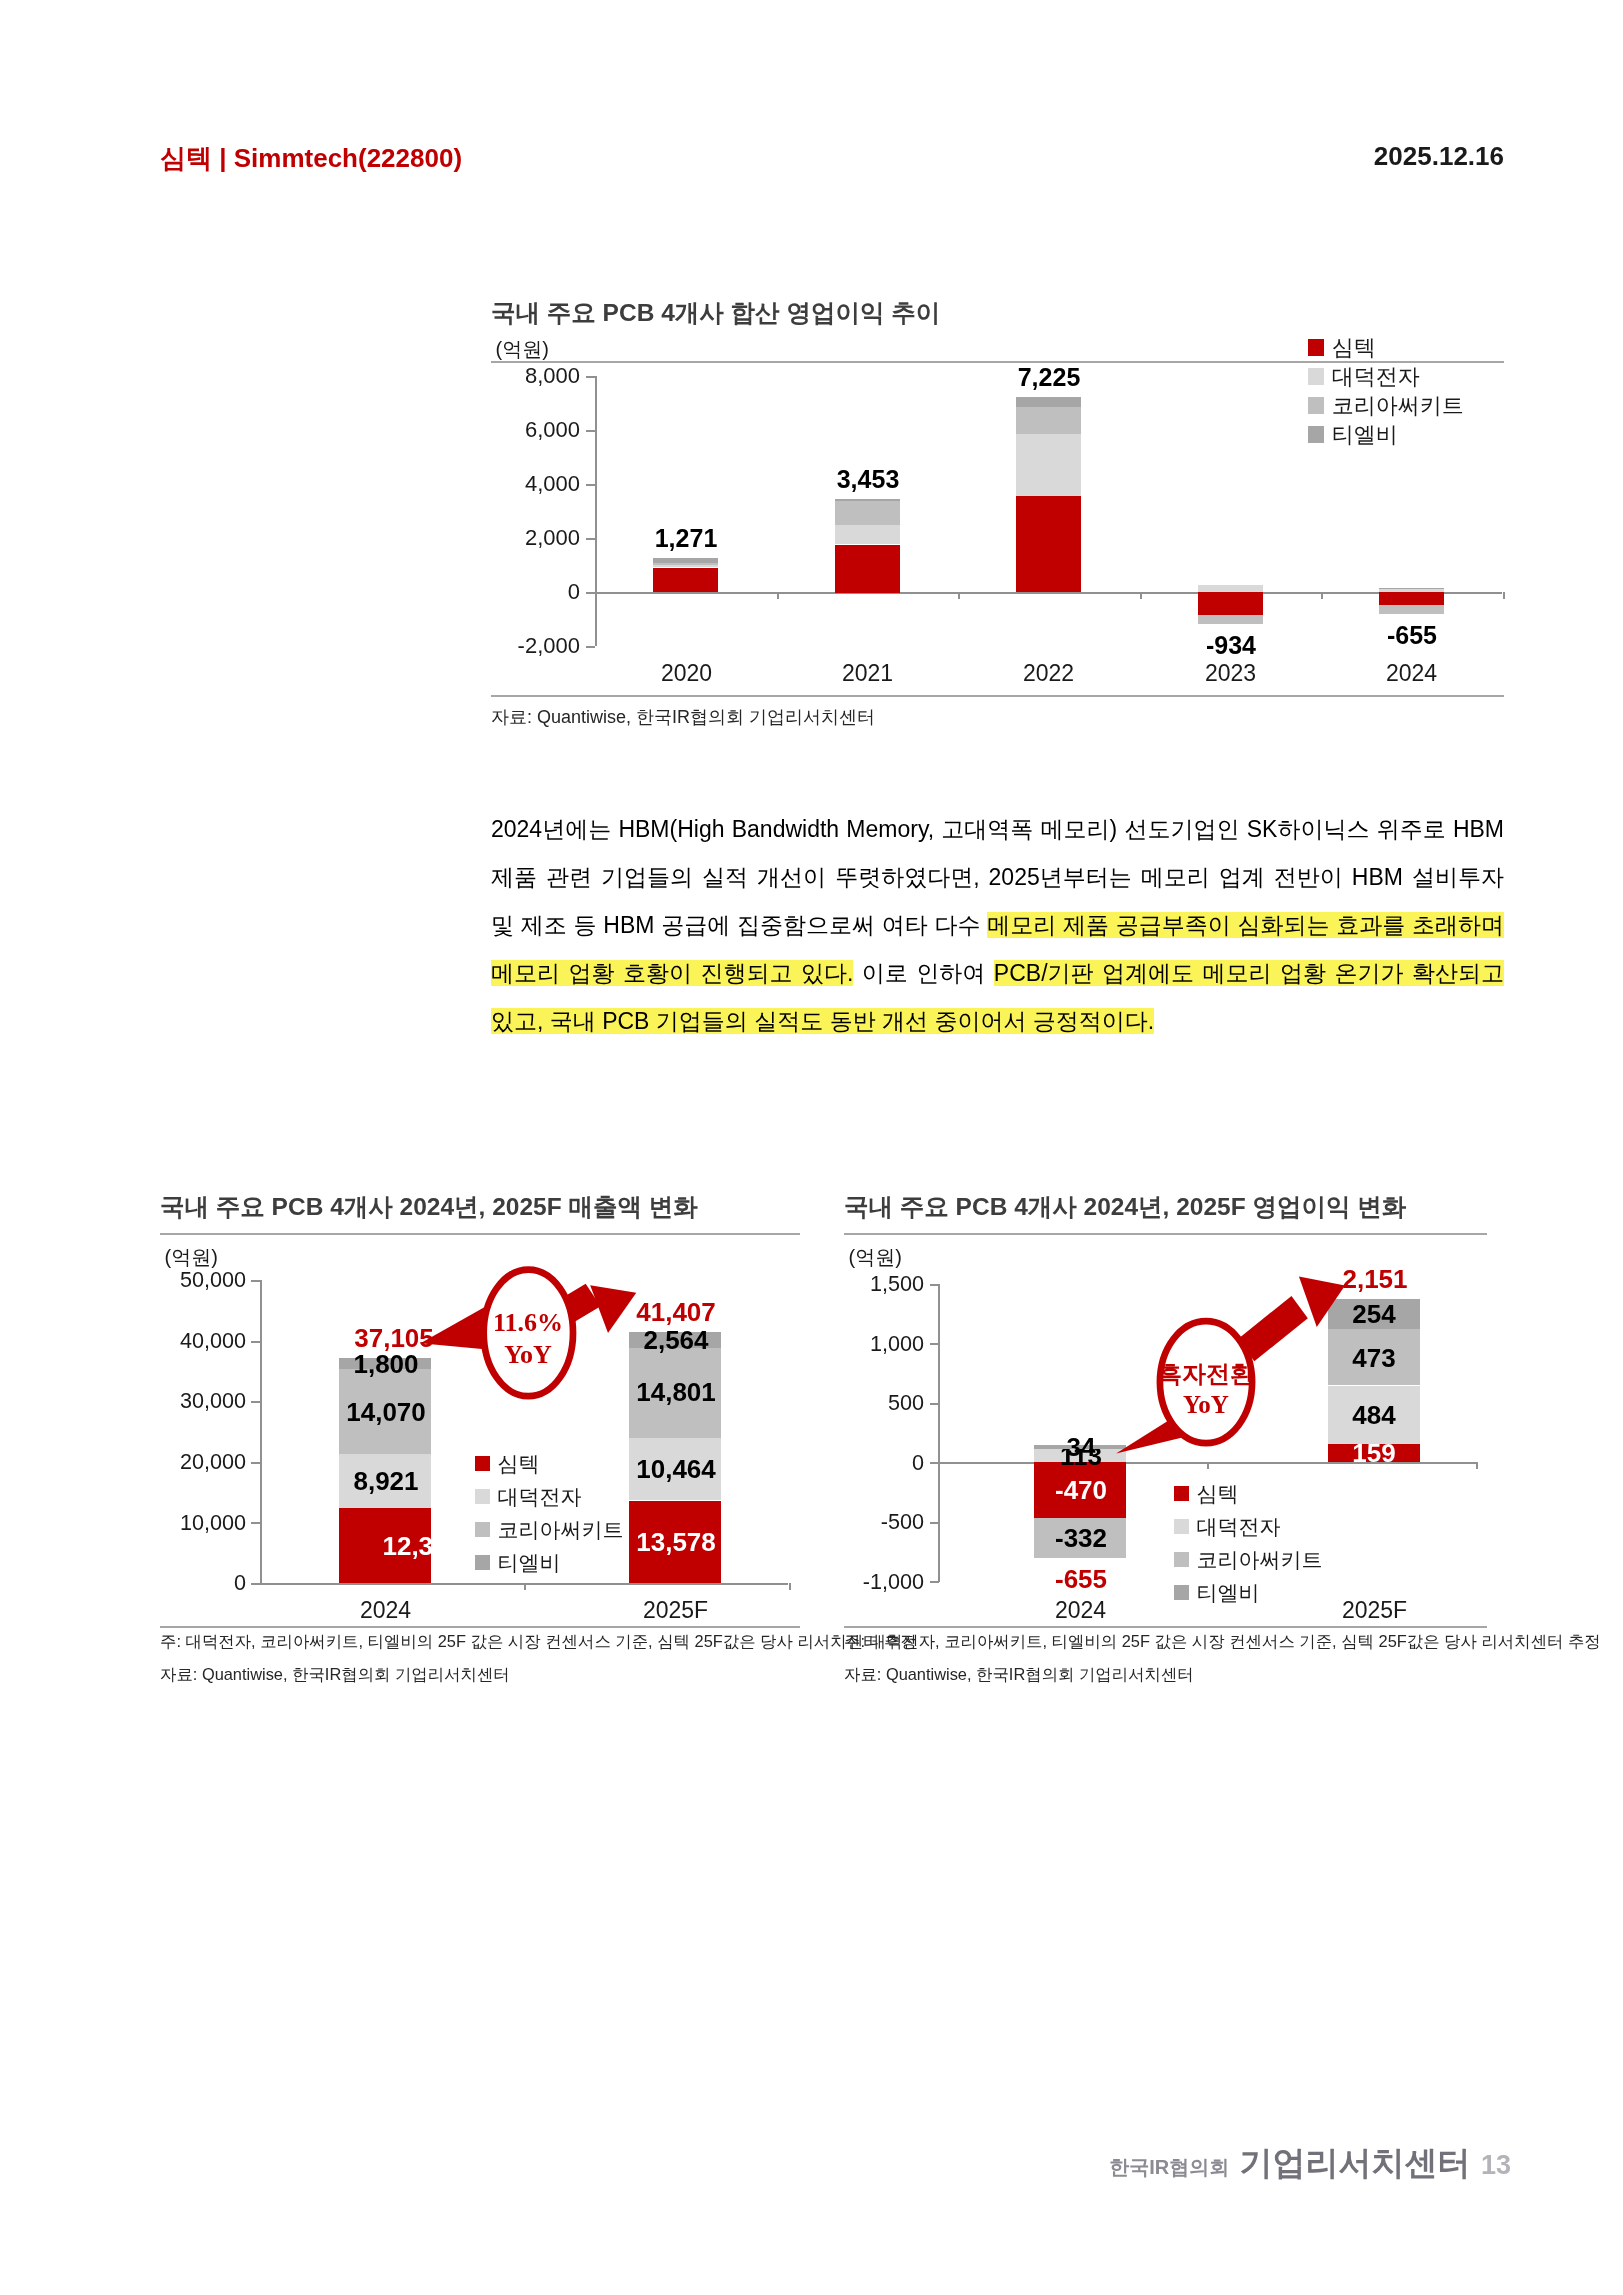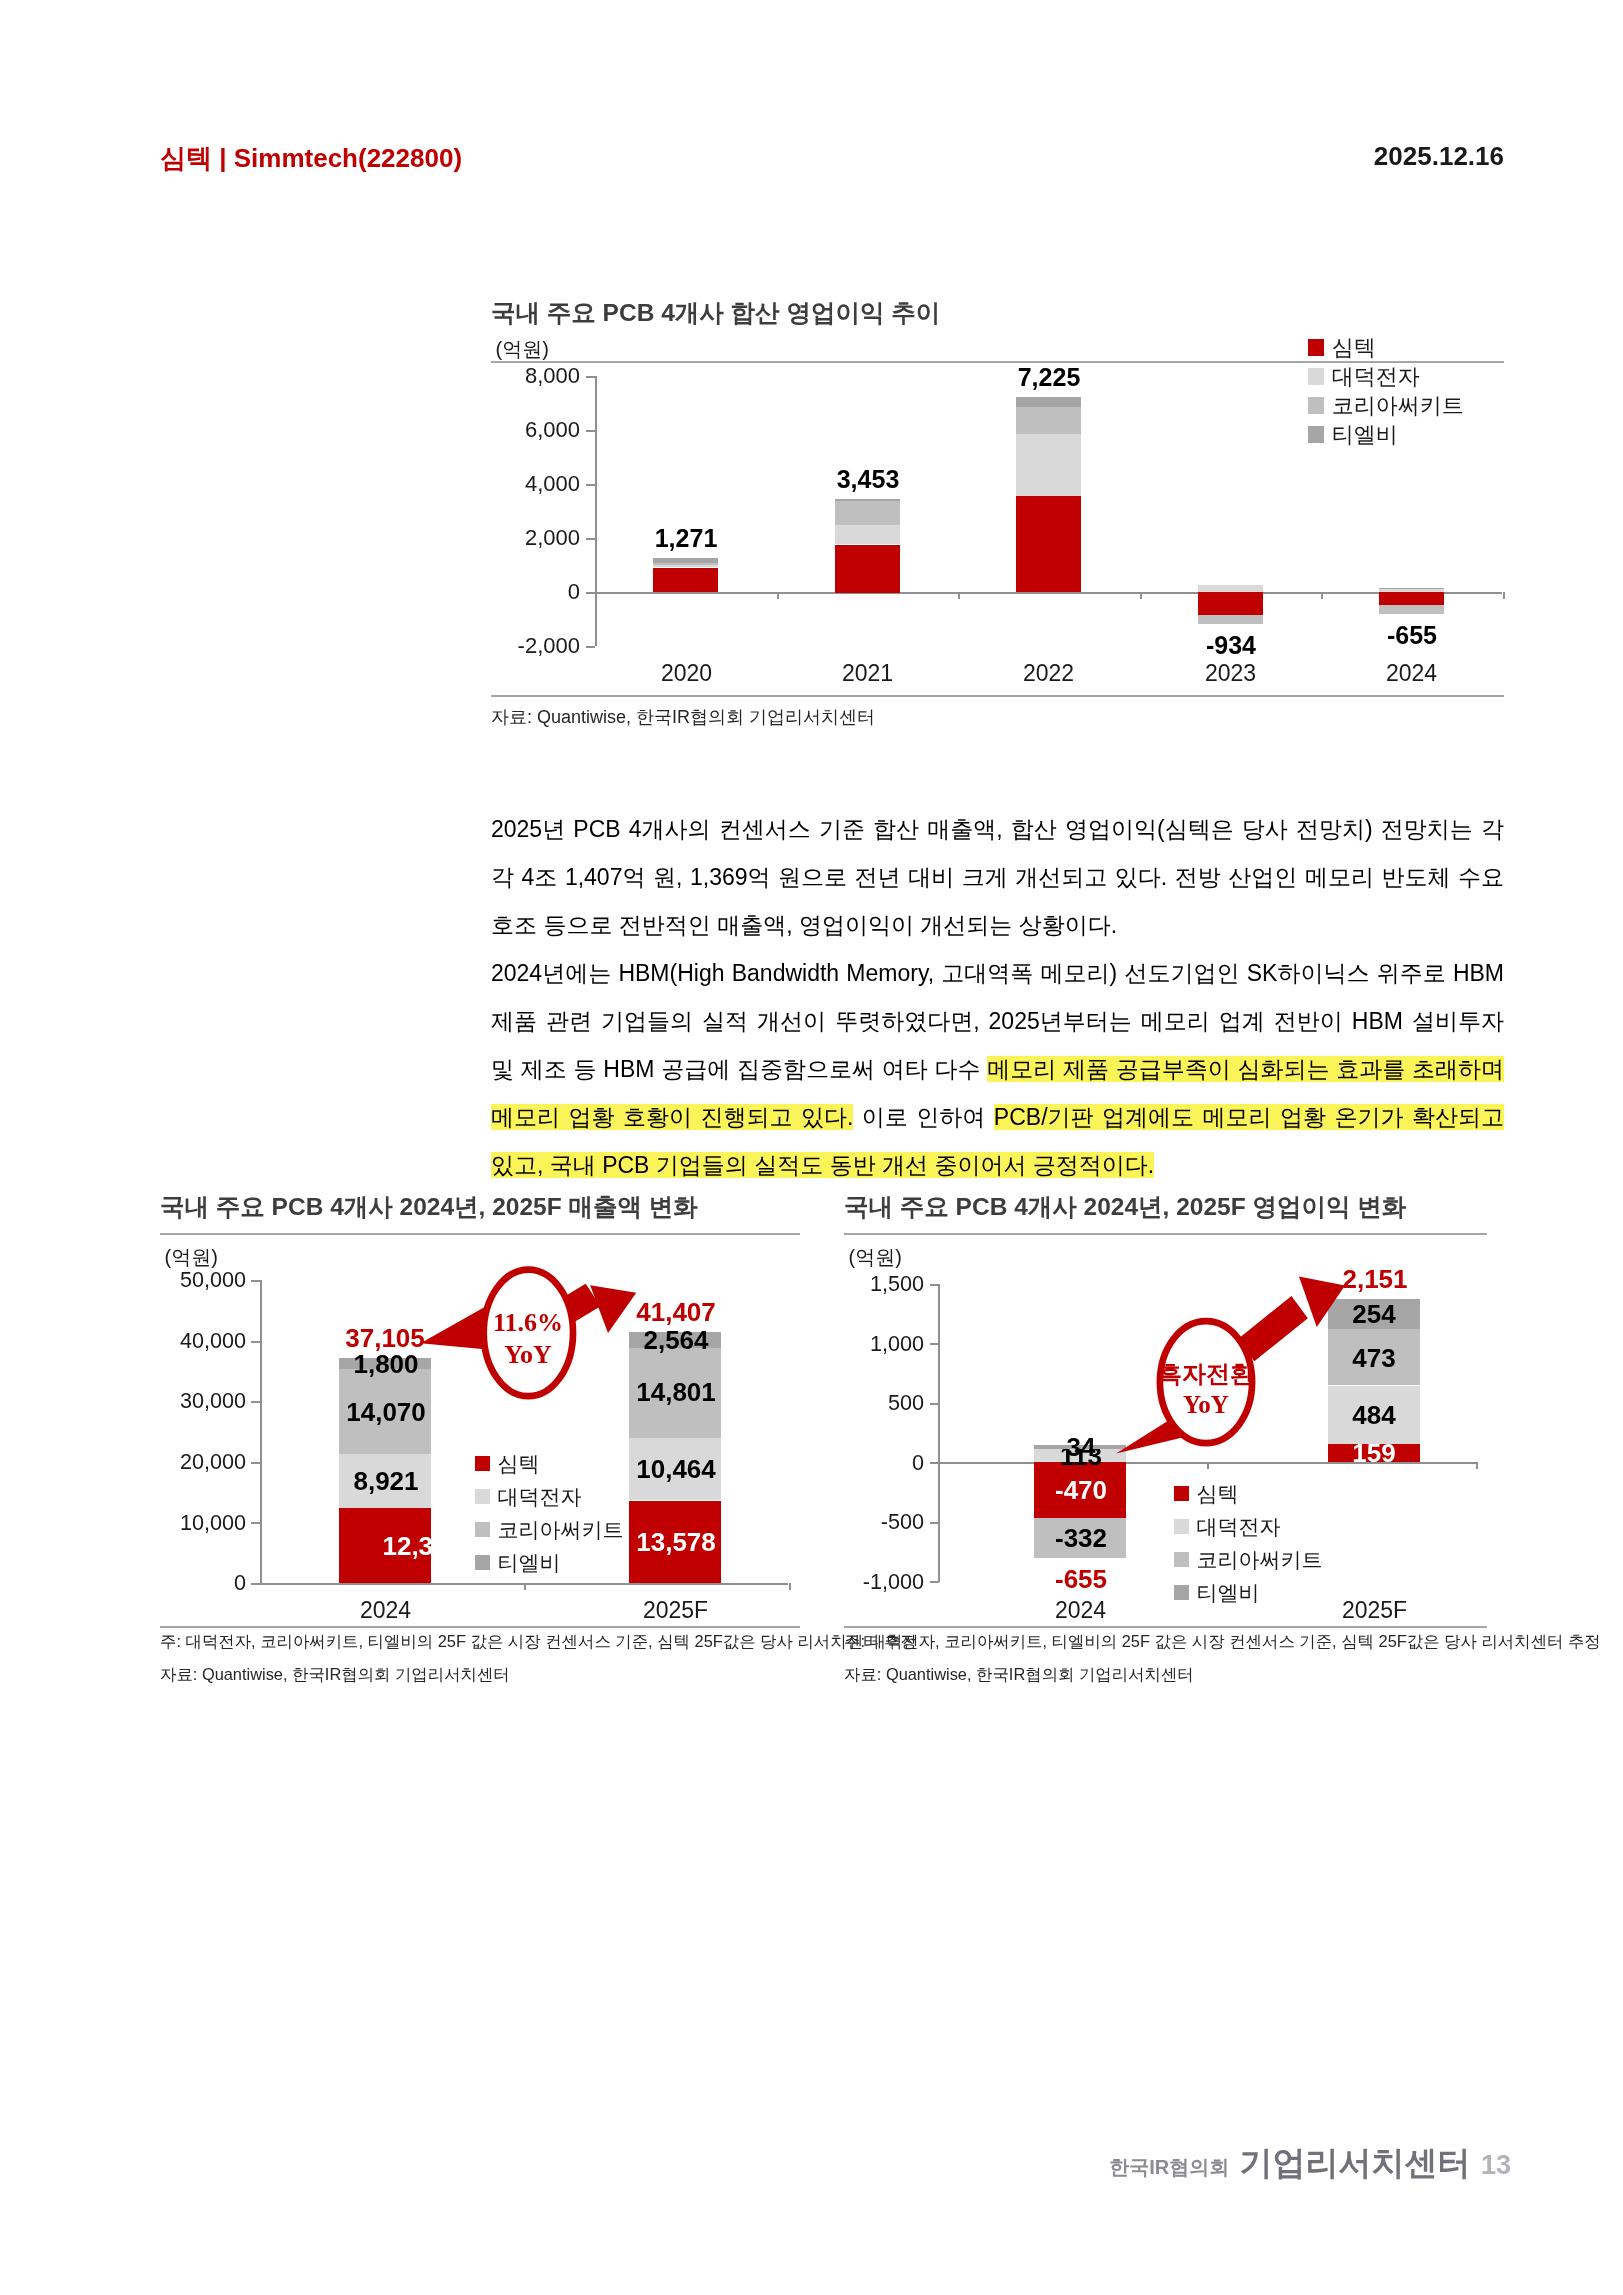--- a/index.html
+++ b/index.html
@@ -127,21 +127,20 @@
           <div class="legend-swatch" style="width: 16.4px; height: 16.4px; background: rgb(166, 166, 166);"></div>
           <div class="legend-label" style="font-size: 22px;">티엘비</div>
         </div>
       </div>
     </div>
   <div class="chart-rule rule-bottom"></div>
   <div class="chart-source">자료: Quantiwise, 한국IR협의회 기업리서치센터</div>
 </div>
 
 <div id="body-text">
-    <p class="para"><span>2025년 PCB 4개사의 컨센서스 기준 합산 매출액, 합산 영업이익(심텍은 당사 전망치) 전망치는 각각 4조 1,407억 원, 1,369억 원으로 전년 대비 크게 개선되고 있다. 전방 산업인 메모리 반도체 수요 호조 등으로 전반적인 매출액, 영업이익이 개선되는 상황이다.</span></p>
     <p class="para"><span>2024년에는 HBM(High Bandwidth Memory, 고대역폭 메모리) 선도기업인 SK하이닉스 위주로 HBM 제품 관련 기업들의 실적 개선이 뚜렷하였다면, 2025년부터는 메모리 업계 전반이 HBM 설비투자 및 제조 등 HBM 공급에 집중함으로써 여타 다수 </span><span class="hl">메모리 제품 공급부족이 심화되는 효과를 초래하며 메모리 업황 호황이 진행되고 있다.</span><span> 이로 인하여 </span><span class="hl">PCB/기판 업계에도 메모리 업황 온기가 확산되고 있고, 국내 PCB 기업들의 실적도 동반 개선 중이어서 긍정적이다.</span></p>
   </div>
 
 <div class="chart" id="chart2">
   <div class="chart-title">국내 주요 PCB 4개사 2024년, 2025F 매출액 변화</div>
   <div class="chart-rule rule-top"></div>
   <div class="unit">(억원)</div>
   <div class="plot">
       <div class="axis" style="position: absolute; left: 100px; top: 90px; width: 1.5px; height: 303px;"></div>
       <div class="axis" style="position: absolute; left: 100px; top: 393px; width: 528px; height: 1.5px;"></div>
@@ -161,21 +160,21 @@
       <div class="axis" style="position: absolute; left: 629px; top: 393px; width: 1.5px; height: 7.4px;"></div>
       <div class="bar-seg" style="position: absolute; left: 179px; top: 318px; width: 92px; height: 75px; background: rgb(192, 0, 0);"></div>
       <div class="seg-label" style="position: absolute; left: 150px; top: 341px; width: 152px; color: rgb(255, 255, 255); text-align: right;">12,314</div>
       <div class="bar-seg" style="position: absolute; left: 179px; top: 264px; width: 92px; height: 54px; background: rgb(217, 217, 217);"></div>
       <div class="seg-label" style="position: absolute; left: 150px; top: 276px; width: 152px; color: rgb(0, 0, 0);">8,921</div>
       <div class="bar-seg" style="position: absolute; left: 179px; top: 179px; width: 92px; height: 85px; background: rgb(191, 191, 191);"></div>
       <div class="seg-label" style="position: absolute; left: 150px; top: 207px; width: 152px; color: rgb(0, 0, 0);">14,070</div>
       <div class="bar-seg" style="position: absolute; left: 179px; top: 168px; width: 92px; height: 11px; background: rgb(166, 166, 166);"></div>
       <div class="seg-label" style="position: absolute; left: 150px; top: 159px; width: 152px; color: rgb(0, 0, 0);">1,800</div>
       <div class="cat-label" style="position: absolute; left: 151px; top: 405px; width: 149px;">2024</div>
-      <div class="total-label" style="position: absolute; left: 143px; top: 134px; width: 164px; font-size: 26px; color: rgb(192, 0, 0);">37,105</div>
+      <div class="total-label" style="position: absolute; left: 152px; top: 134px; width: 164px; font-size: 26px; color: rgb(192, 0, 0);">37,105</div>
       <div class="bar-seg" style="position: absolute; left: 469px; top: 311px; width: 92px; height: 82px; background: rgb(192, 0, 0);"></div>
       <div class="seg-label" style="position: absolute; left: 440px; top: 337px; width: 152px; color: rgb(255, 255, 255);">13,578</div>
       <div class="bar-seg" style="position: absolute; left: 469px; top: 247px; width: 92px; height: 63px; background: rgb(217, 217, 217);"></div>
       <div class="seg-label" style="position: absolute; left: 440px; top: 264px; width: 152px; color: rgb(0, 0, 0);">10,464</div>
       <div class="bar-seg" style="position: absolute; left: 469px; top: 158px; width: 92px; height: 90px; background: rgb(191, 191, 191);"></div>
       <div class="seg-label" style="position: absolute; left: 440px; top: 187px; width: 152px; color: rgb(0, 0, 0);">14,801</div>
       <div class="bar-seg" style="position: absolute; left: 469px; top: 142px; width: 92px; height: 15.5px; background: rgb(166, 166, 166);"></div>
       <div class="seg-label" style="position: absolute; left: 440px; top: 135px; width: 152px; color: rgb(0, 0, 0);">2,564</div>
       <div class="cat-label" style="position: absolute; left: 441px; top: 405px; width: 149px;">2025F</div>
       <div class="total-label" style="position: absolute; left: 434px; top: 108px; width: 164px; font-size: 26px; color: rgb(192, 0, 0);">41,407</div>

